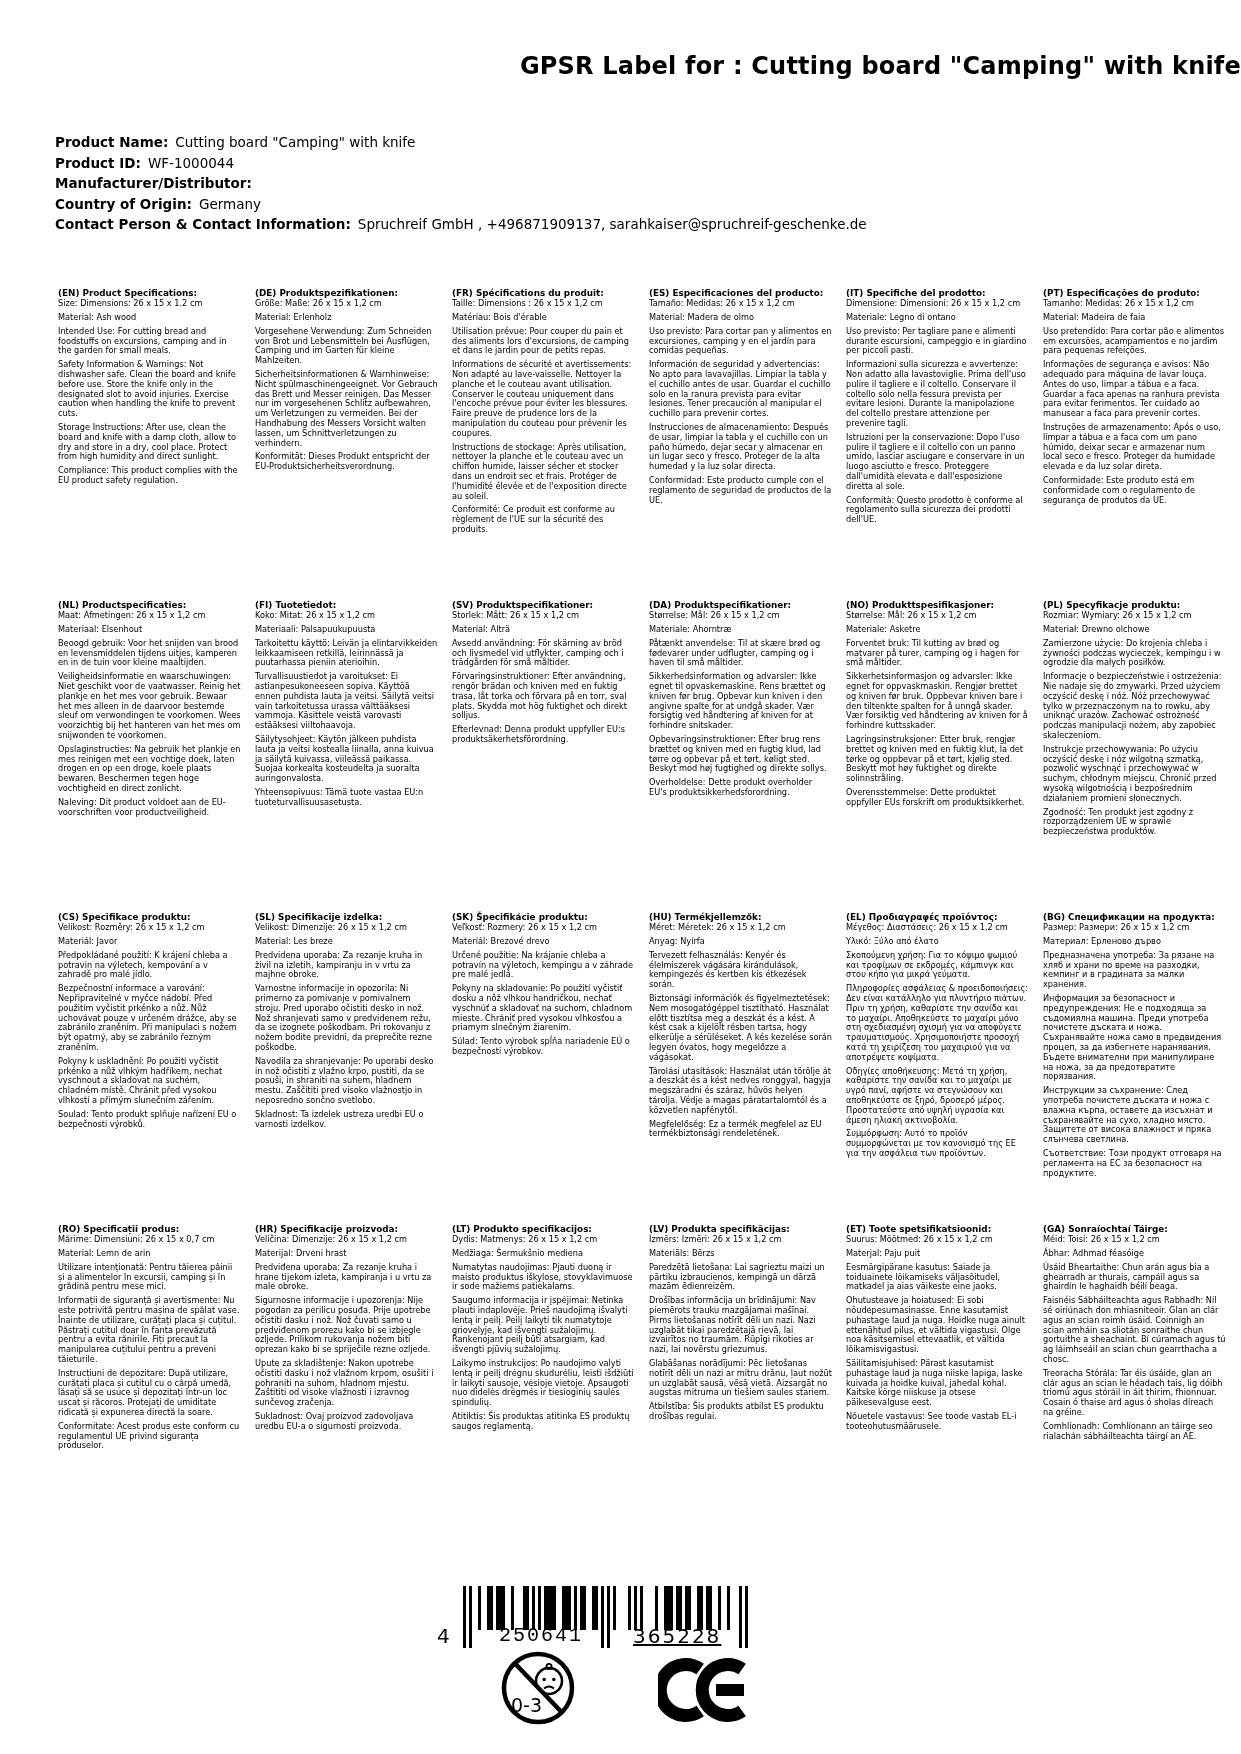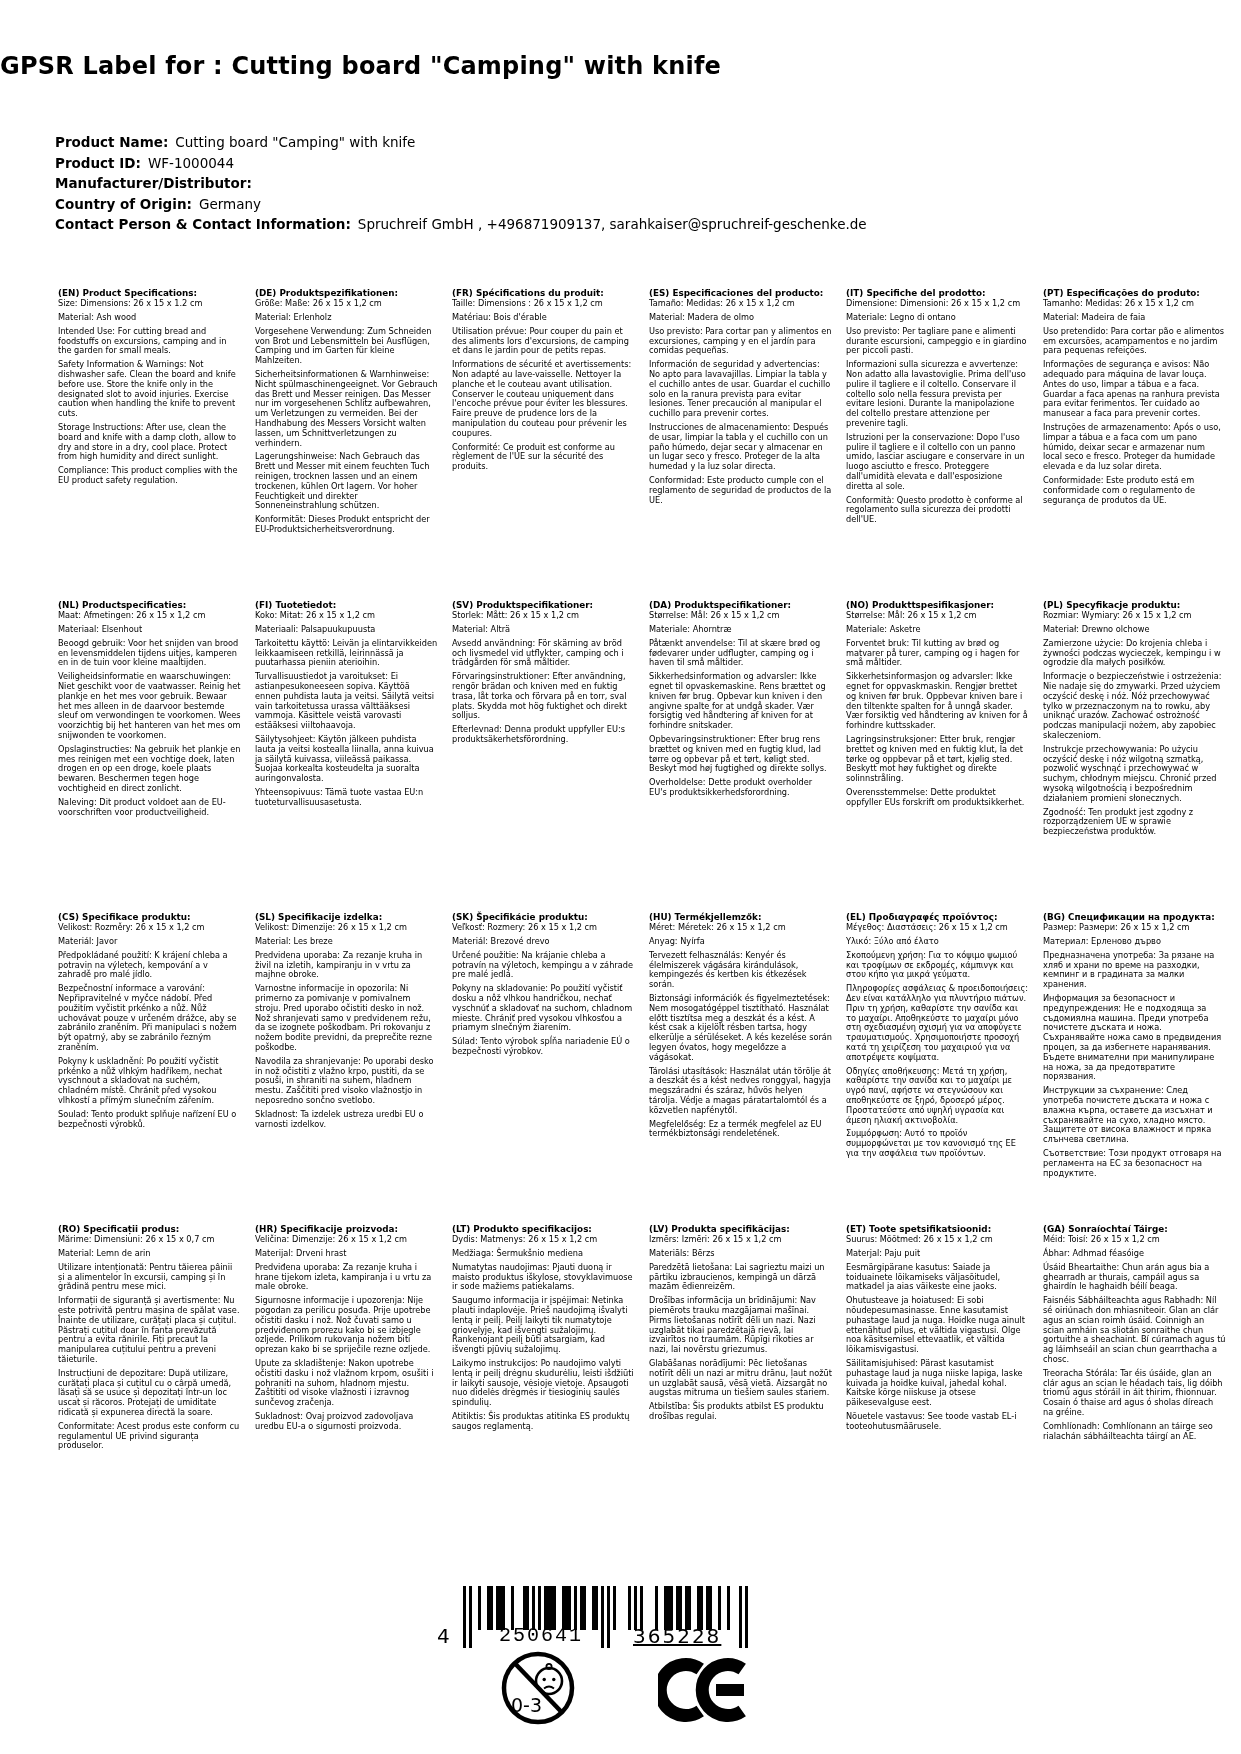--- a/index.html
+++ b/index.html
@@ -1,18 +1,18 @@
 <!DOCTYPE html>
 <html><head>
 <meta charset="utf-8">
 <style>
   html,body{margin:0;padding:0;background:#fff;}
   .page{position:relative;width:1241px;height:1754px;background:#ffffff;
         font-family:"DejaVu Sans","Liberation Sans",sans-serif;color:#000;overflow:hidden;}
-  .title{position:absolute;top:52px;left:0;width:100%;text-align:left;
+  .title{position:absolute;top:52px;left:0;width:100%;text-align:right;
          font-size:24px;font-weight:bold;letter-spacing:.2px;}
   .product-info{position:absolute;left:55px;top:132px;font-size:13.5px;line-height:20.6px;}
   .pi-row{white-space:nowrap;}
   .pi-label{font-weight:bold;}
   .pi-value{margin-left:7px;}
   #spec-grid{position:absolute;left:58px;top:288px;display:grid;
              grid-template-columns:repeat(6,183px);column-gap:14px;grid-auto-rows:312px;}
   .spec-block{overflow:visible;}
   .spec-heading{font-size:8.8px;font-weight:bold;line-height:10.2px;margin:0 0 1px 0;}
   .spec-para{font-size:8.2px;line-height:9.8px;margin:0 0 4px 0;}
@@ -50,29 +50,29 @@
         <p class="spec-para">Safety Information &amp; Warnings: Not dishwasher safe. Clean the board and knife before use. Store the knife only in the designated slot to avoid injuries. Exercise caution when handling the knife to prevent cuts.</p>
         <p class="spec-para">Storage Instructions: After use, clean the board and knife with a damp cloth, allow to dry and store in a dry, cool place. Protect from high humidity and direct sunlight.</p>
         <p class="spec-para">Compliance: This product complies with the EU product safety regulation.</p>
       </div>
       <div class="spec-block">
         <div class="spec-heading">(DE) Produktspezifikationen:</div>
         <p class="spec-para">Größe: Maße: 26 x 15 x 1,2 cm</p>
         <p class="spec-para">Material: Erlenholz</p>
         <p class="spec-para">Vorgesehene Verwendung: Zum Schneiden von Brot und Lebensmitteln bei Ausflügen, Camping und im Garten für kleine Mahlzeiten.</p>
         <p class="spec-para">Sicherheitsinformationen &amp; Warnhinweise: Nicht spülmaschinengeeignet. Vor Gebrauch das Brett und Messer reinigen. Das Messer nur im vorgesehenen Schlitz aufbewahren, um Verletzungen zu vermeiden. Bei der Handhabung des Messers Vorsicht walten lassen, um Schnittverletzungen zu verhindern.</p>
-        <p class="spec-para">Lagerungshinweise: Nach Gebrauch das Brett und Messer mit einem feuchten Tuch reinigen, trocknen lassen und an einem trockenen, kühlen Ort lagern. Vor hoher Feuchtigkeit und direkter Sonneneinstrahlung schützen.</p>
         <p class="spec-para">Konformität: Dieses Produkt entspricht der EU-Produktsicherheitsverordnung.</p>
       </div>
       <div class="spec-block">
         <div class="spec-heading">(FR) Spécifications du produit:</div>
         <p class="spec-para">Taille: Dimensions : 26 x 15 x 1,2 cm</p>
         <p class="spec-para">Matériau: Bois d'érable</p>
         <p class="spec-para">Utilisation prévue: Pour couper du pain et des aliments lors d'excursions, de camping et dans le jardin pour de petits repas.</p>
         <p class="spec-para">Informations de sécurité et avertissements: Non adapté au lave-vaisselle. Nettoyer la planche et le couteau avant utilisation. Conserver le couteau uniquement dans l'encoche prévue pour éviter les blessures. Faire preuve de prudence lors de la manipulation du couteau pour prévenir les coupures.</p>
+        <p class="spec-para">Instructions de stockage: Après utilisation, nettoyer la planche et le couteau avec un chiffon humide, laisser sécher et stocker dans un endroit sec et frais. Protéger de l'humidité élevée et de l'exposition directe au soleil.</p>
         <p class="spec-para">Conformité: Ce produit est conforme au règlement de l'UE sur la sécurité des produits.</p>
       </div>
       <div class="spec-block">
         <div class="spec-heading">(ES) Especificaciones del producto:</div>
         <p class="spec-para">Tamaño: Medidas: 26 x 15 x 1,2 cm</p>
         <p class="spec-para">Material: Madera de olmo</p>
         <p class="spec-para">Uso previsto: Para cortar pan y alimentos en excursiones, camping y en el jardín para comidas pequeñas.</p>
         <p class="spec-para">Información de seguridad y advertencias: No apto para lavavajillas. Limpiar la tabla y el cuchillo antes de usar. Guardar el cuchillo solo en la ranura prevista para evitar lesiones. Tener precaución al manipular el cuchillo para prevenir cortes.</p>
         <p class="spec-para">Instrucciones de almacenamiento: Después de usar, limpiar la tabla y el cuchillo con un paño húmedo, dejar secar y almacenar en un lugar seco y fresco. Proteger de la alta humedad y la luz solar directa.</p>
         <p class="spec-para">Conformidad: Este producto cumple con el reglamento de seguridad de productos de la UE.</p>

